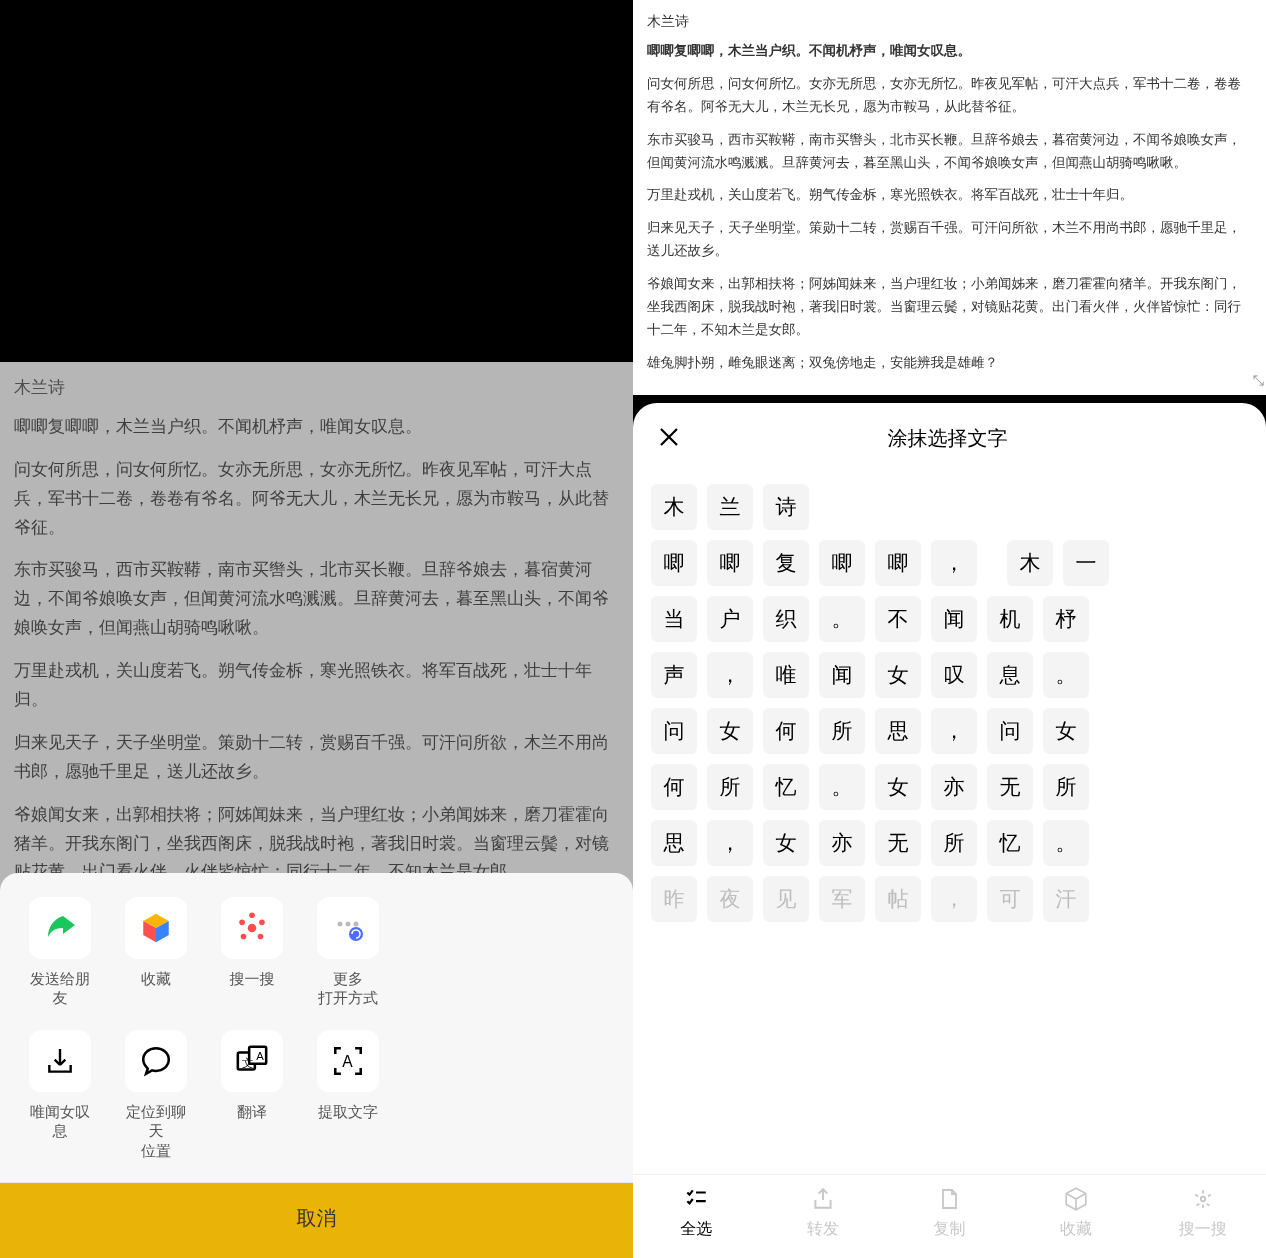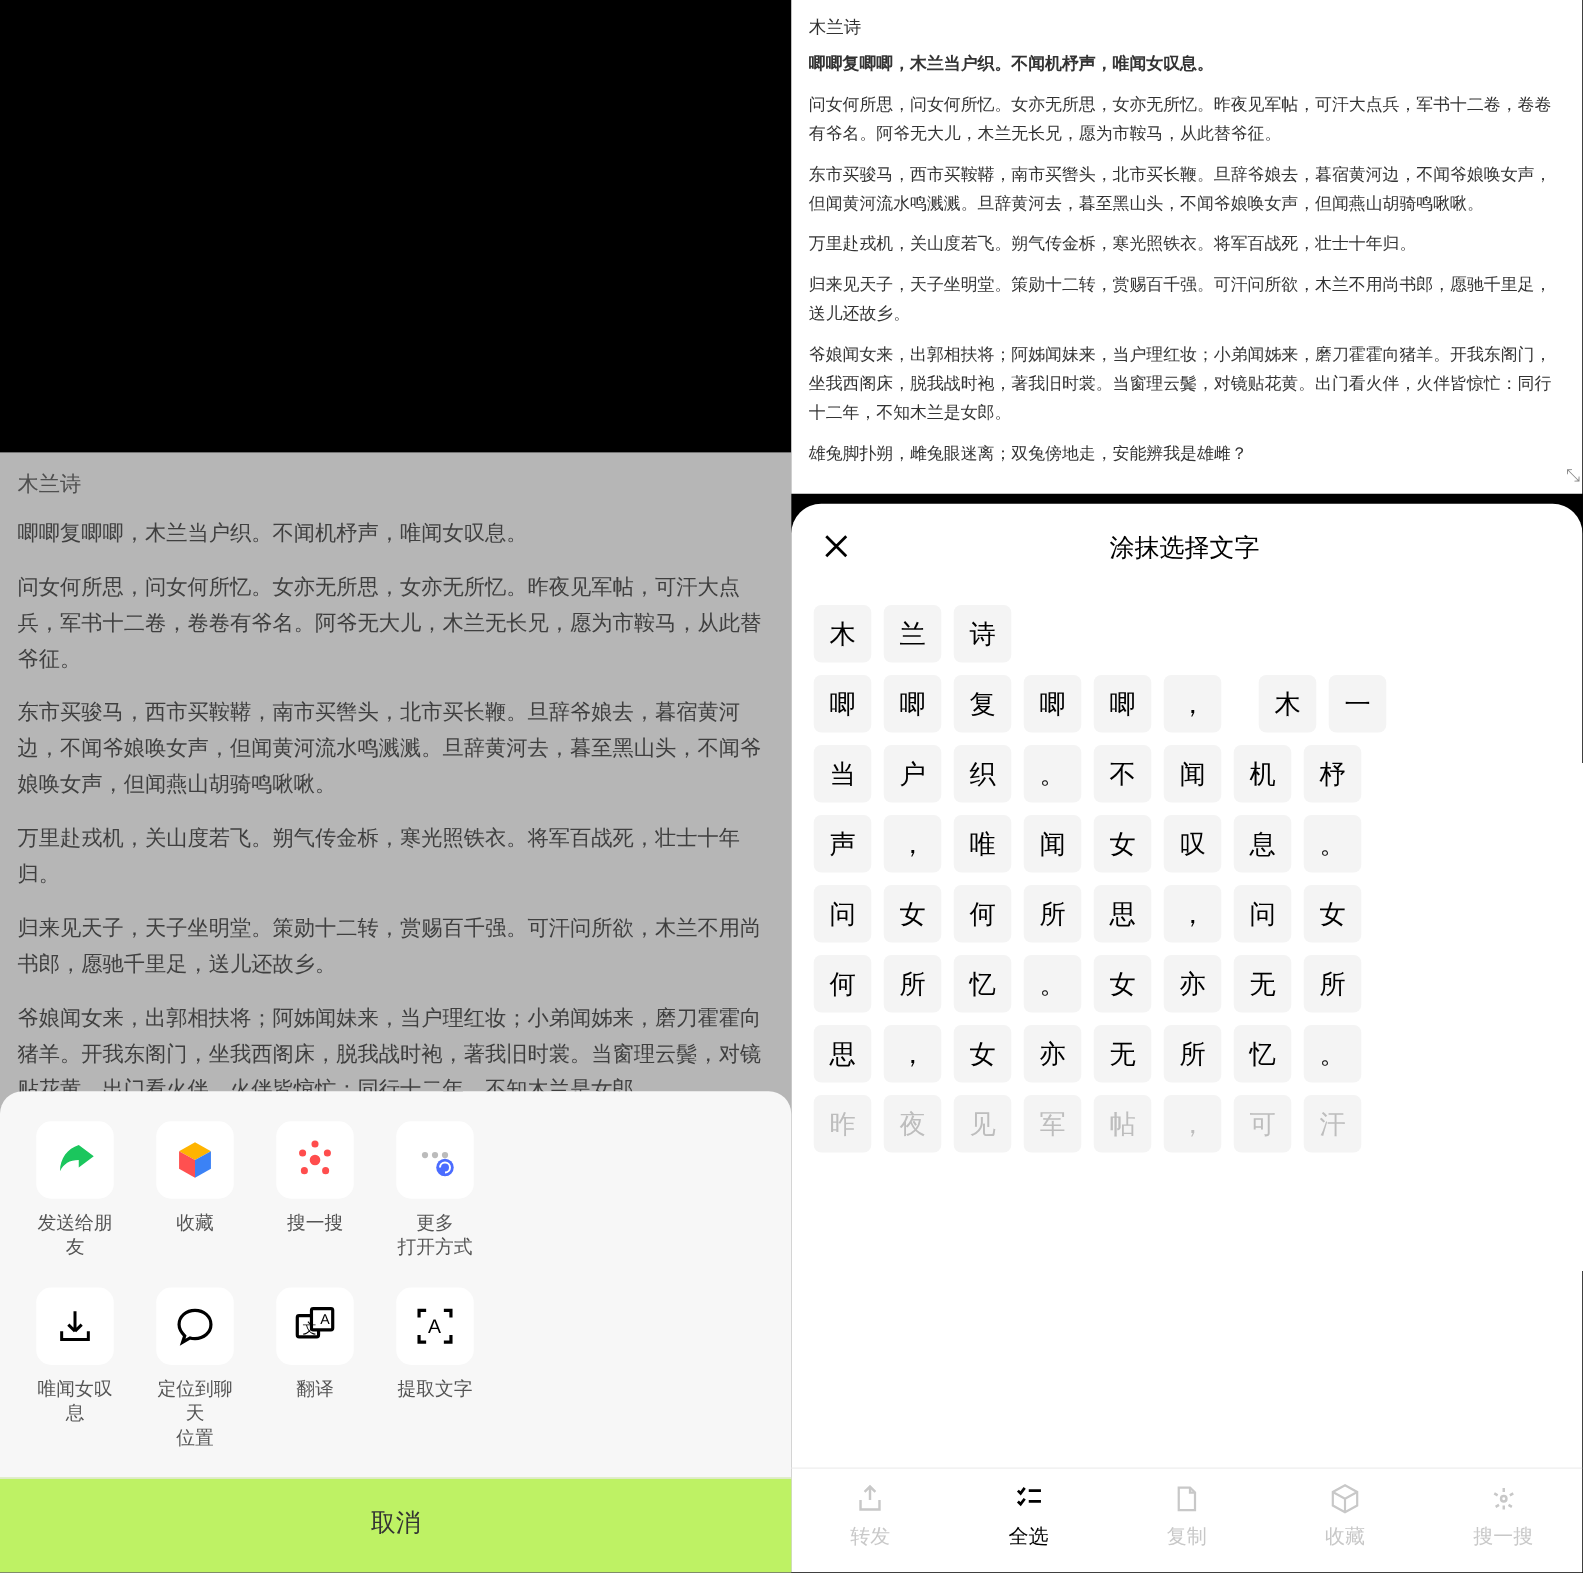--- a/index.html
+++ b/index.html
@@ -10,21 +10,21 @@
 .doc-bg{background:#f3f3f3;flex:1;padding:12px 14px;color:#6a6a6a;font-size:17px;line-height:1.7;position:relative;overflow:hidden}
 .doc-bg .title{font-size:17px;margin-bottom:10px}
 .doc-bg p{margin-bottom:14px;color:#555}
 .dim-overlay{position:absolute;inset:0;background:rgba(0,0,0,0.25)}
 
 .share-sheet{position:absolute;left:0;right:0;bottom:0;background:#f7f7f7;border-radius:18px 18px 0 0;padding-top:24px}
 .share-row{display:flex;gap:28px;padding:0 26px;margin-bottom:22px}
 .share-item{display:flex;flex-direction:column;align-items:center;width:68px}
 .share-icon{width:62px;height:62px;background:#fff;border-radius:12px;display:flex;align-items:center;justify-content:center;margin-bottom:10px}
 .share-label{font-size:15px;color:#555;text-align:center;line-height:1.3;white-space:pre-line}
-.cancel-btn{text-align:center;padding:22px 0 26px;font-size:20px;color:#333;border-top:1px solid #e8e8e8;background:#bef264}
+.cancel-btn{text-align:center;padding:22px 0 26px;font-size:20px;color:#333;border-top:1px solid #e8e8e8;background:#eab308}
 
 .doc-preview{background:#fff;margin:0 0 0 0;padding:10px 14px;color:#333;font-size:14px;line-height:1.7;position:relative}
 .doc-preview .ptitle{font-size:14px;margin-bottom:6px}
 .doc-preview p{margin-bottom:10px;font-size:13.5px;color:#333}
 .doc-preview .bold{font-weight:600}
 .expand-handle{position:absolute;right:2px;bottom:2px;color:#888;font-size:14px}
 
 .text-panel{flex:1;background:#fff;border-radius:24px 24px 0 0;margin-top:8px;display:flex;flex-direction:column;overflow:hidden}
 .panel-header{display:flex;align-items:flex-start;padding:22px 24px 18px}
 .close-x{font-size:28px;line-height:1;color:#000}
@@ -254,38 +254,38 @@
           <div class="char-cell faded">见</div>
           <div class="char-cell faded">军</div>
           <div class="char-cell faded">帖</div>
           <div class="char-cell faded">，</div>
           <div class="char-cell faded">可</div>
           <div class="char-cell faded">汗</div>
         </div>
       </div>
 
     <div class="bottom-bar" id="bottom-bar">
+        <div class="bb-item active">
+          <div class="bb-icon">
+            <svg width="26" height="26" viewBox="0 0 24 24" fill="none" stroke="currentColor" stroke-width="2">
+              <path d="M4 6l2 2 3-4M4 14l2 2 3-4"></path>
+              <path d="M12 6h9M12 14h9"></path>
+            </svg>
+          </div>
+          <div class="bb-label">全选</div>
+        </div>
         <div class="bb-item inactive">
           <div class="bb-icon">
             <svg width="26" height="26" viewBox="0 0 24 24" fill="none" stroke="currentColor" stroke-width="1.8">
               <path d="M12 3v10M8 7l4-4 4 4"></path>
               <path d="M5 13v7h14v-7"></path>
             </svg>
           </div>
           <div class="bb-label">转发</div>
         </div>
-        <div class="bb-item active">
-          <div class="bb-icon">
-            <svg width="26" height="26" viewBox="0 0 24 24" fill="none" stroke="currentColor" stroke-width="2">
-              <path d="M4 6l2 2 3-4M4 14l2 2 3-4"></path>
-              <path d="M12 6h9M12 14h9"></path>
-            </svg>
-          </div>
-          <div class="bb-label">全选</div>
-        </div>
         <div class="bb-item inactive">
           <div class="bb-icon">
             <svg width="24" height="26" viewBox="0 0 24 24" fill="none" stroke="currentColor" stroke-width="1.8">
               <path d="M6 3h9l4 4v14H6z"></path>
               <path d="M15 3v4h4"></path>
             </svg>
           </div>
           <div class="bb-label">复制</div>
         </div>
         <div class="bb-item inactive">

